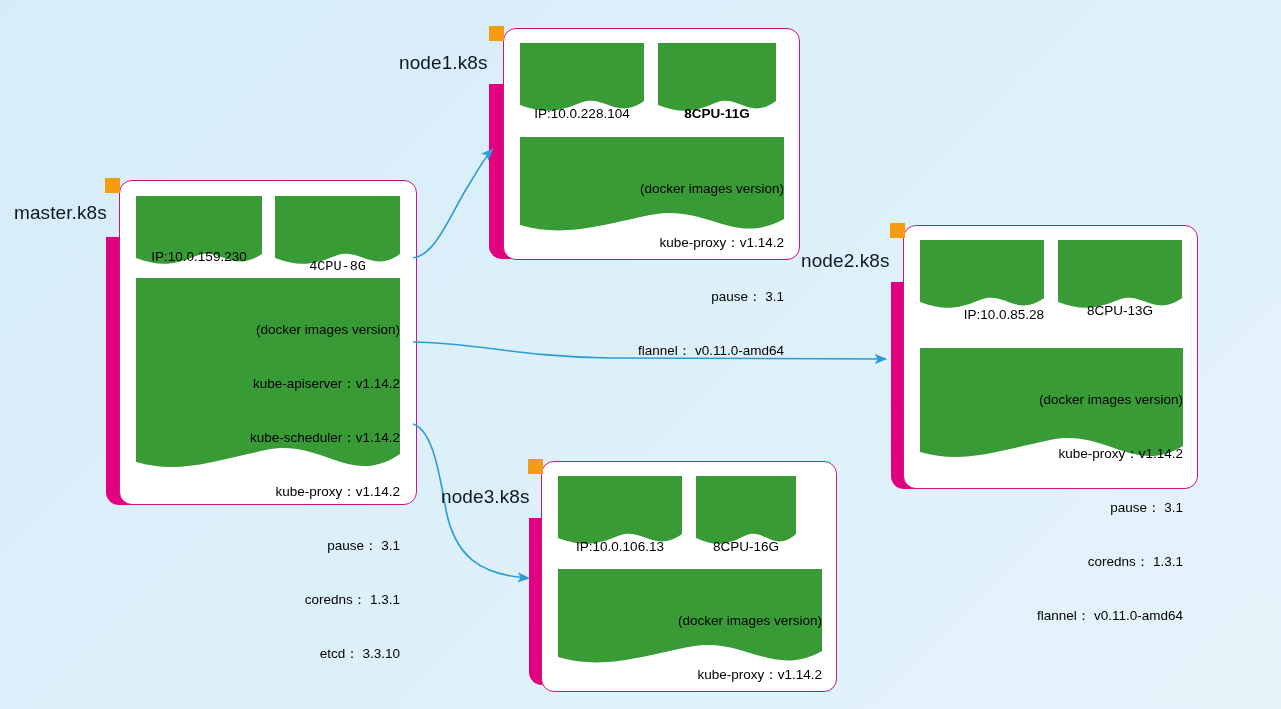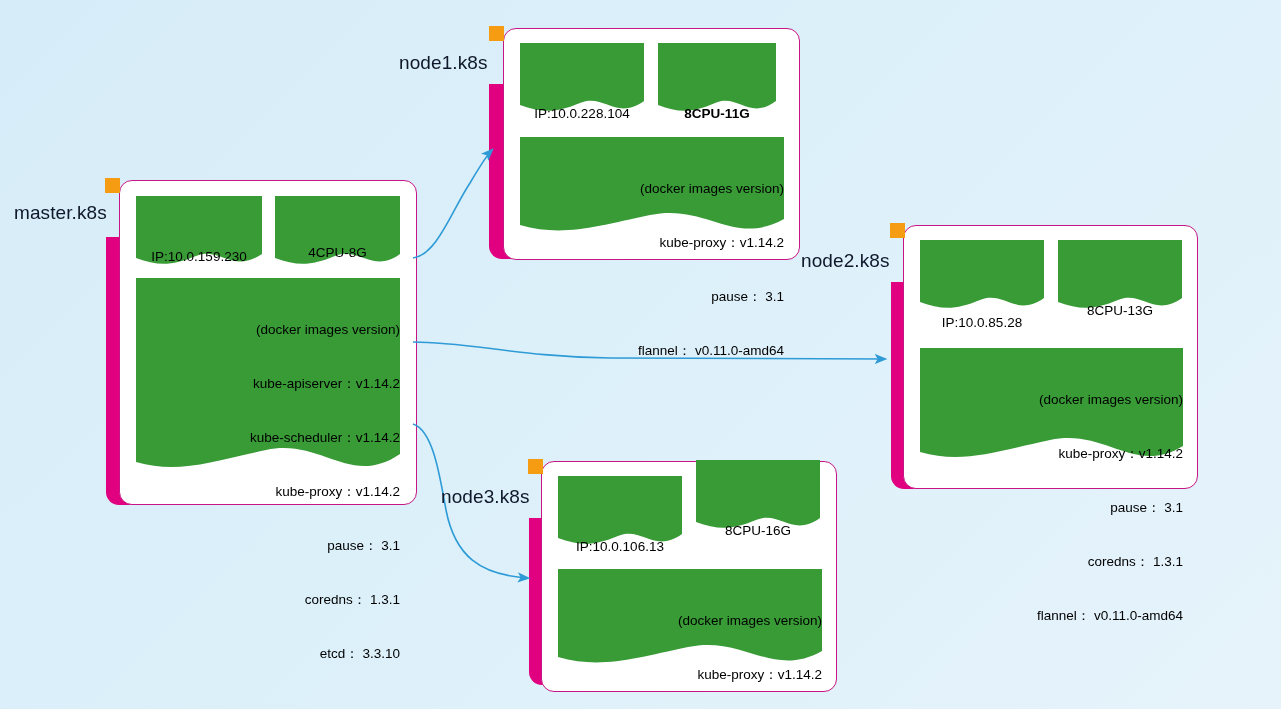--- a/index.html
+++ b/index.html
@@ -129,21 +129,21 @@
       <div class="gtext center">
         <span class="ln">IP:10.0.159.230</span>
         <span class="ln">EIP:172.20.13.244</span>
       </div>
     </div>
 
     <div class="greenwrap" style="left:275px; top:196px; width:125px; height:78px;">
       <svg viewBox="0 0 125 78" preserveAspectRatio="none">
         <path d="M0,0 H125 V58 C98,78 84,50 60,60 C36,70 22,70 0,62 Z" fill="#389b36"></path>
       </svg>
-      <div class="gtext center" style="padding-top:12px;">
+      <div class="gtext center" style="padding-top:26px;font-family:Liberation Mono, monospace;">
         <span class="ln">4CPU-8G</span>
       </div>
     </div>
 
     <div class="greenwrap" style="left:136px; top:278px; width:264px; height:210px;">
       <svg viewBox="0 0 264 210" preserveAspectRatio="none">
         <path d="M0,0 H264 V176 C214,210 186,160 130,172 C74,184 42,196 0,184 Z" fill="#389b36"></path>
       </svg>
       <div class="gtext left">
         <span class="ln">(docker images version)</span>
@@ -198,21 +198,21 @@
   <div class="node-group">
     <div class="node-label" style="left:801px; top:250px;">node2.k8s</div>
     <div class="pink-bar" style="left:891px; top:282px; width:26px; height:207px;"></div>
     <div class="card" style="left:903px; top:225px; width:295px; height:264px;"></div>
     <div class="orange-dot" style="left:890px; top:223px;"></div>
 
     <div class="greenwrap" style="left:920px; top:240px; width:124px; height:78px;">
       <svg viewBox="0 0 124 78" preserveAspectRatio="none">
         <path d="M0,0 H124 V58 C96,78 84,50 60,60 C36,70 22,70 0,62 Z" fill="#389b36"></path>
       </svg>
-      <div class="gtext center" style="padding-top:38px;">
+      <div class="gtext center" style="padding-top:30px;text-align:right;">
         <span class="ln">IP:10.0.85.28</span>
       </div>
     </div>
 
     <div class="greenwrap" style="left:1058px; top:240px; width:124px; height:78px;">
       <svg viewBox="0 0 124 78" preserveAspectRatio="none">
         <path d="M0,0 H124 V58 C96,78 84,50 60,60 C36,70 22,70 0,62 Z" fill="#389b36"></path>
       </svg>
       <div class="gtext center" style="padding-top:26px;">
         <span class="ln">8CPU-13G</span>
@@ -241,21 +241,21 @@
 
     <div class="greenwrap" style="left:558px; top:476px; width:124px; height:78px;">
       <svg viewBox="0 0 124 78" preserveAspectRatio="none">
         <path d="M0,0 H124 V58 C96,78 84,50 60,60 C36,70 22,70 0,62 Z" fill="#389b36"></path>
       </svg>
       <div class="gtext center" style="padding-top:26px;">
         <span class="ln">IP:10.0.106.13</span>
       </div>
     </div>
 
-    <div class="greenwrap" style="left:696px; top:460px; width:124px; height:78px;">
+    <div class="greenwrap" style="left:696px; top:476px; width:100px; height:78px;">
       <svg viewBox="0 0 124 78" preserveAspectRatio="none">
         <path d="M0,0 H124 V58 C96,78 84,50 60,60 C36,70 22,70 0,62 Z" fill="#389b36"></path>
       </svg>
       <div class="gtext center" style="padding-top:26px;">
         <span class="ln">8CPU-16G</span>
       </div>
     </div>
 
     <div class="greenwrap" style="left:558px; top:569px; width:264px; height:106px;">
       <svg viewBox="0 0 264 106" preserveAspectRatio="none">

